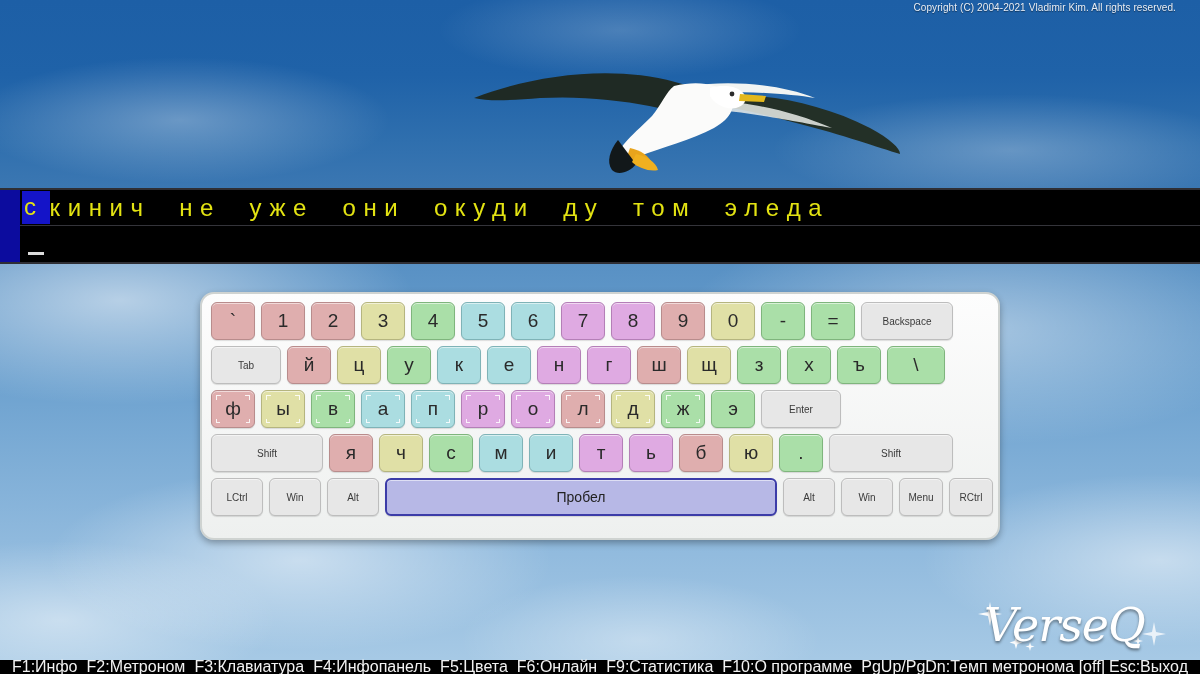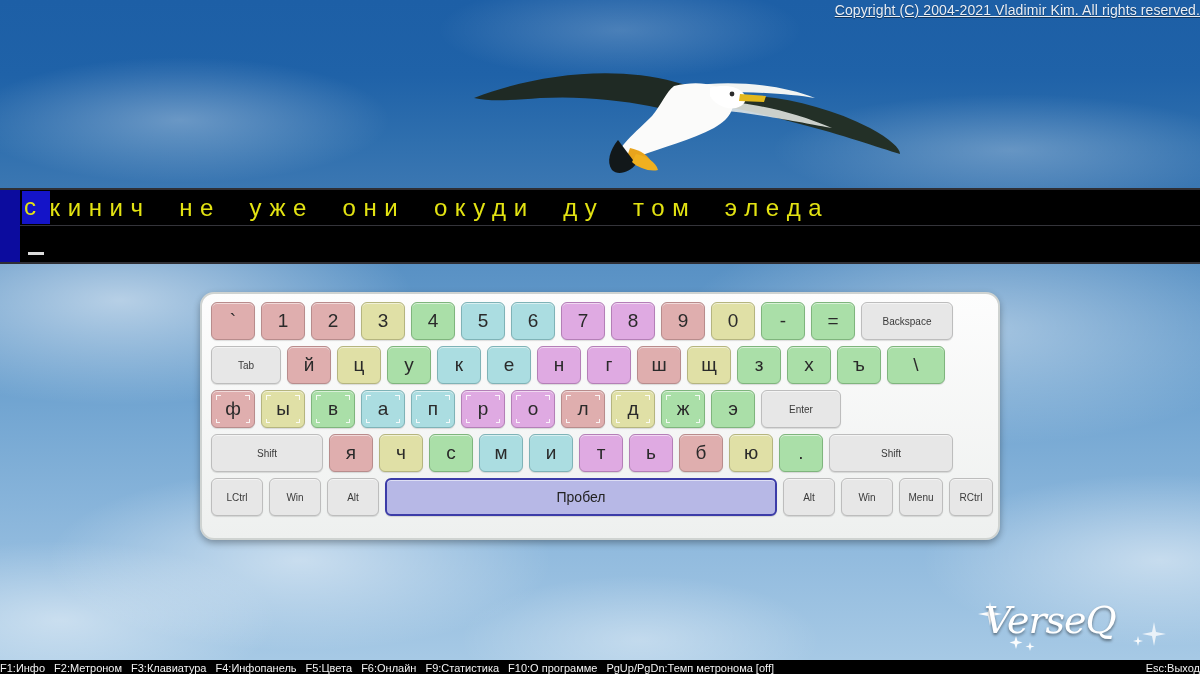--- a/index.html
+++ b/index.html
@@ -29,25 +29,24 @@
     position:absolute; left:0; top:0; width:1200px; height:188px;
     background:
       radial-gradient(ellipse 300px 90px at 180px 120px, rgba(255,255,255,.30), rgba(255,255,255,0) 70%),
       radial-gradient(ellipse 340px 80px at 1010px 150px, rgba(255,255,255,.26), rgba(255,255,255,0) 70%),
       radial-gradient(ellipse 260px 70px at 620px 30px, rgba(255,255,255,.20), rgba(255,255,255,0) 70%),
       linear-gradient(180deg,#1d5fa6 0%, #1f62a8 40%, #2f6fae 75%, #3b77b2 100%);
   }
 
   
   #copyright{
-    position:absolute; right:0; top:2px;
-    font-size:14px; color:#e8eef6; letter-spacing:.1px;
+    position:absolute; right:24px; top:2px;
+    font-size:10px; color:#e8eef6; letter-spacing:.1px;
     text-shadow:0 1px 1px rgba(0,0,0,.45);
     white-space:nowrap;
-    text-decoration:underline;
   }
 
   
   #typing-panel{
     position:absolute; left:0; top:188px; width:1200px; height:76px;
     background:#000;
     border-top:2px solid #2f2f35;
     border-bottom:2px solid #2f2f35;
   }
   #typing-panel .margin-strip{
@@ -117,31 +116,31 @@
 
   
   #logo{
     position:absolute; right:12px; bottom:16px;
     width:216px; height:62px;
     color:#ffffff;
   }
   #logo .logo-text{
     position:absolute; left:12px; top:2px;
     font-family:"DejaVu Serif", serif;
-    font-style:italic; font-size:38px; letter-spacing:-1px;
+    font-style:italic; font-size:46px; letter-spacing:-1px;
     color:#fff;
     text-shadow:0 2px 3px rgba(0,0,0,.45);
   }
 
   
   #statusbar{
     position:absolute; left:0; bottom:0; width:1200px; height:14px;
-    background:#000; color:#f2f2f2; font-size:11px;
-    display:flex; align-items:flex-end; justify-content:space-between;
-    padding:0 0; white-space:nowrap;
+    background:#000; color:#f2f2f2; font-size:16px;
+    display:flex; align-items:center; justify-content:space-between;
+    padding:0 12px; white-space:nowrap;
   }
   #statusbar .hints{ display:flex; gap:9px; }
   #statusbar .hint{ color:#f2f2f2; }
 </style>
 </head>
 <body>
 
 <div id="wallpaper"></div>
 <div id="skyband"></div>
 

